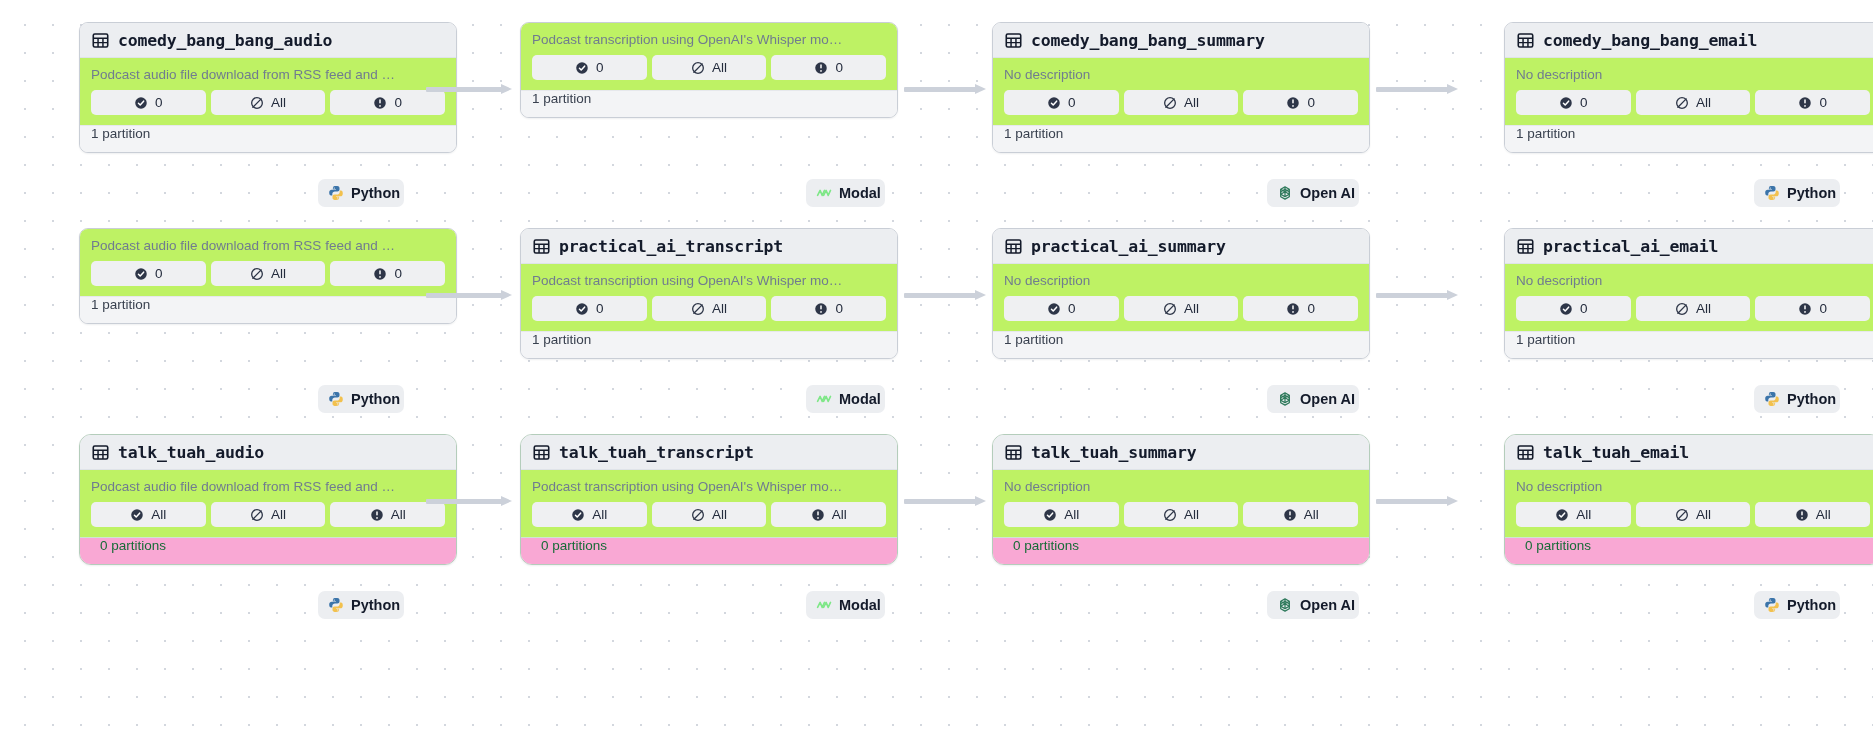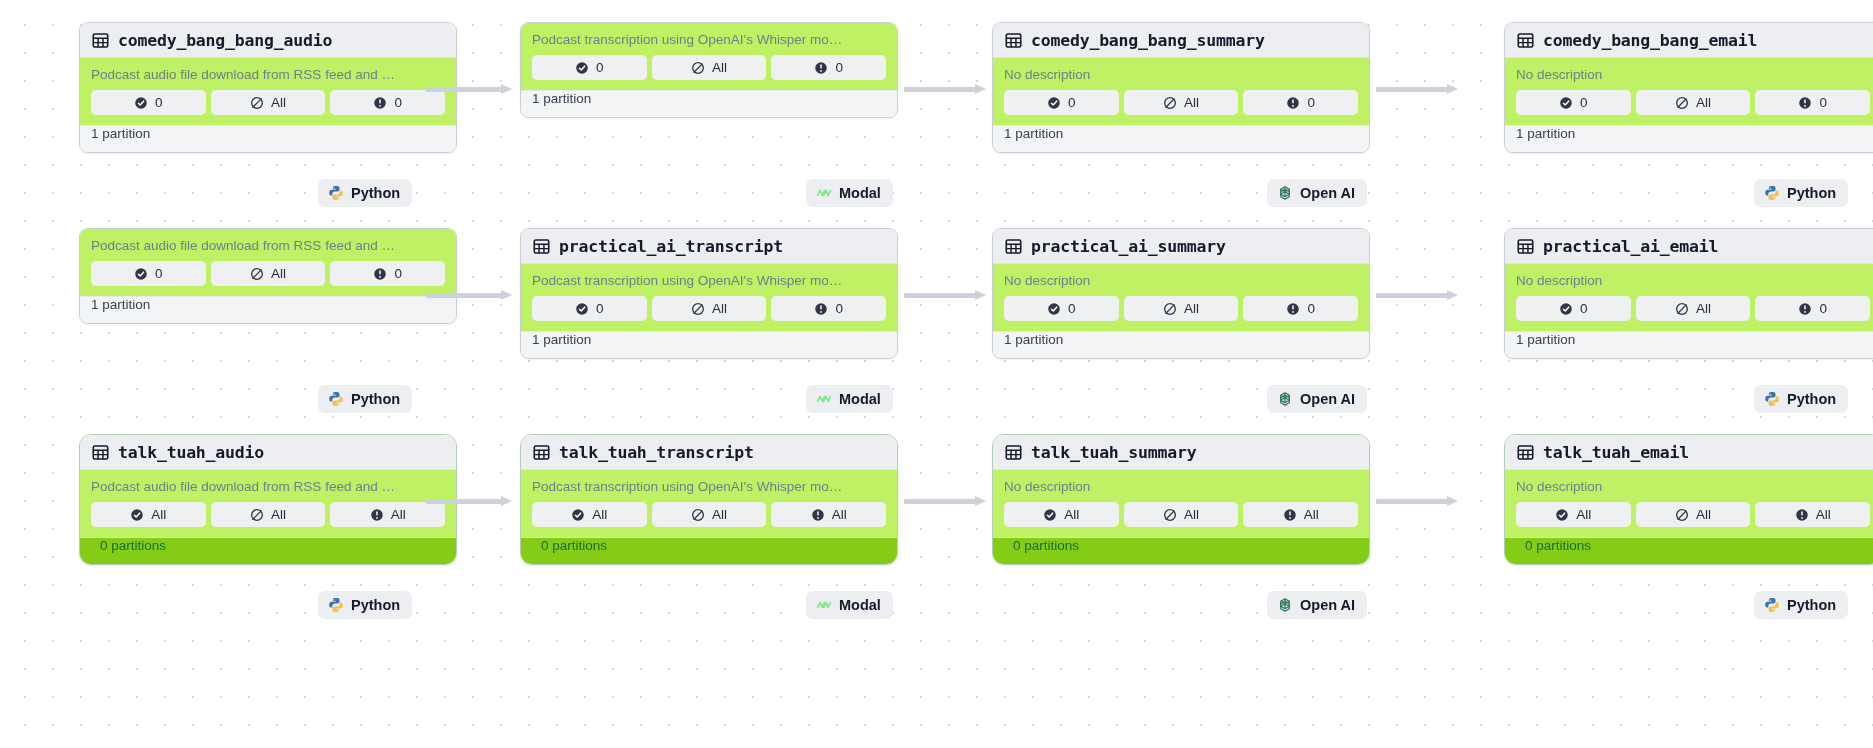--- a/index.html
+++ b/index.html
@@ -114,21 +114,21 @@
     padding: 0 11px;
     font-size: 13.5px;
     background: #f3f4f6;
     border-top: 1px solid #e6e8ec;
     color: #39414f;
   }
 
   
   .node.fresh { border-color: #b4cdbb; border-radius: 12px; }
   .node.fresh .node-footer {
-    background: #84cc16;
+    background: #f9a8d4;
     border-top-color: #cde6d4;
     color: #176b37;
     padding-left: 20px;
   }
 
   
   .icon { display: inline-block; flex: none; line-height: 0; }
 
   .table-icon svg { display: block; }
 
@@ -166,21 +166,21 @@
   .arrow-2 .shaft { width: 72px; }
 
   
   .kind-badge {
     position: absolute;
     top: 157px;
     height: 28px;
     display: inline-flex;
     align-items: center;
     gap: 7px;
-    padding: 0 12px 0 10px;
+    padding: 0 4px 0 10px;
     background: #eceef1;
     border-radius: 7px;
     font-size: 14.5px;
     font-weight: 700;
     color: #141b2b;
     white-space: nowrap;
     cursor: pointer;
   }
   .kind-badge .icon svg { display: block; }
 

